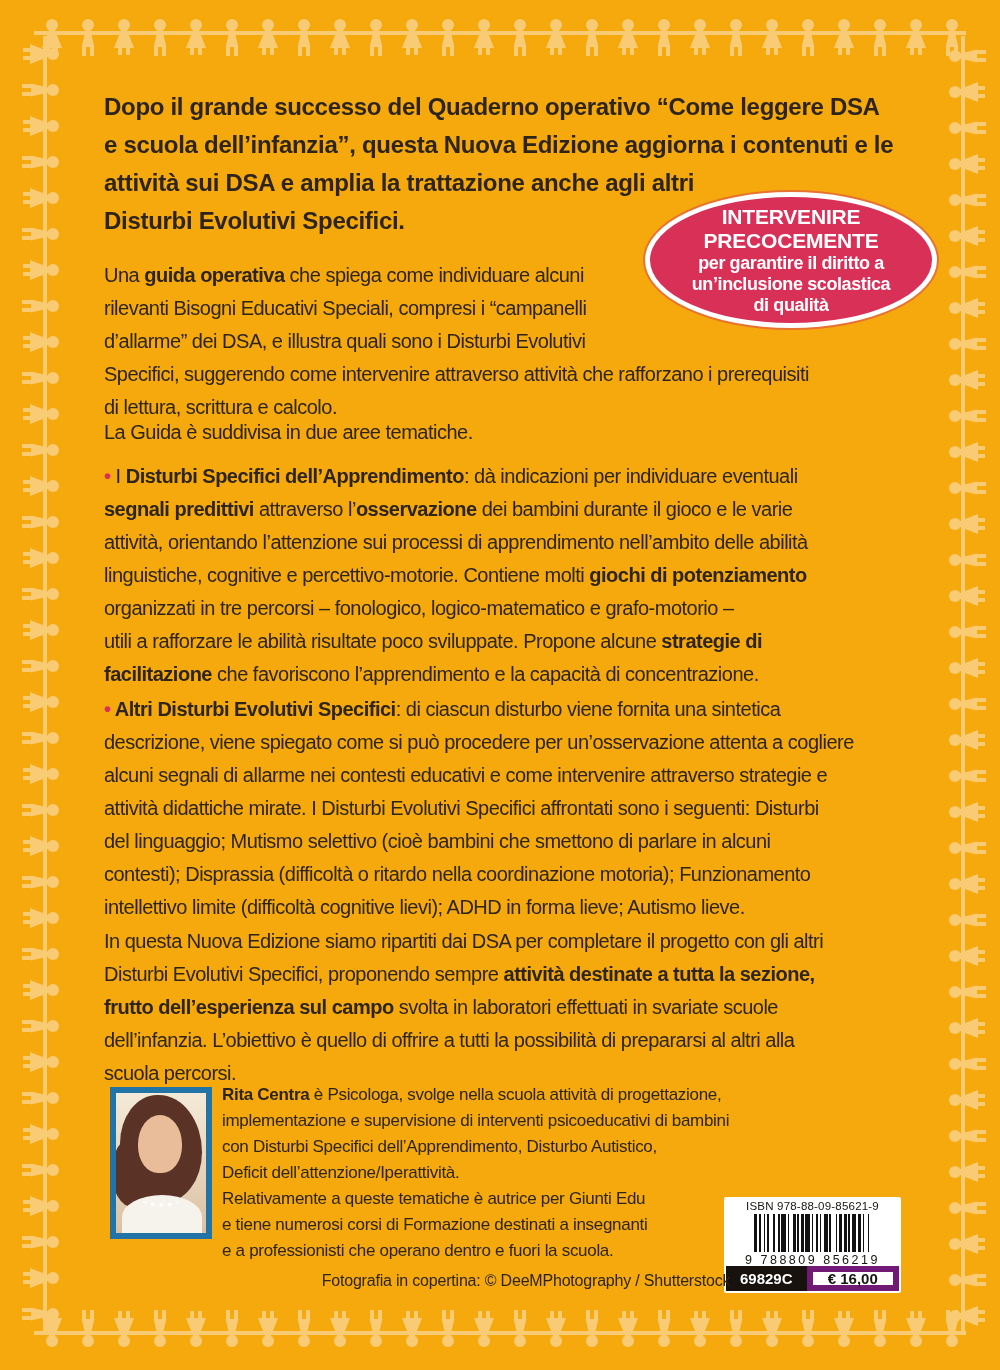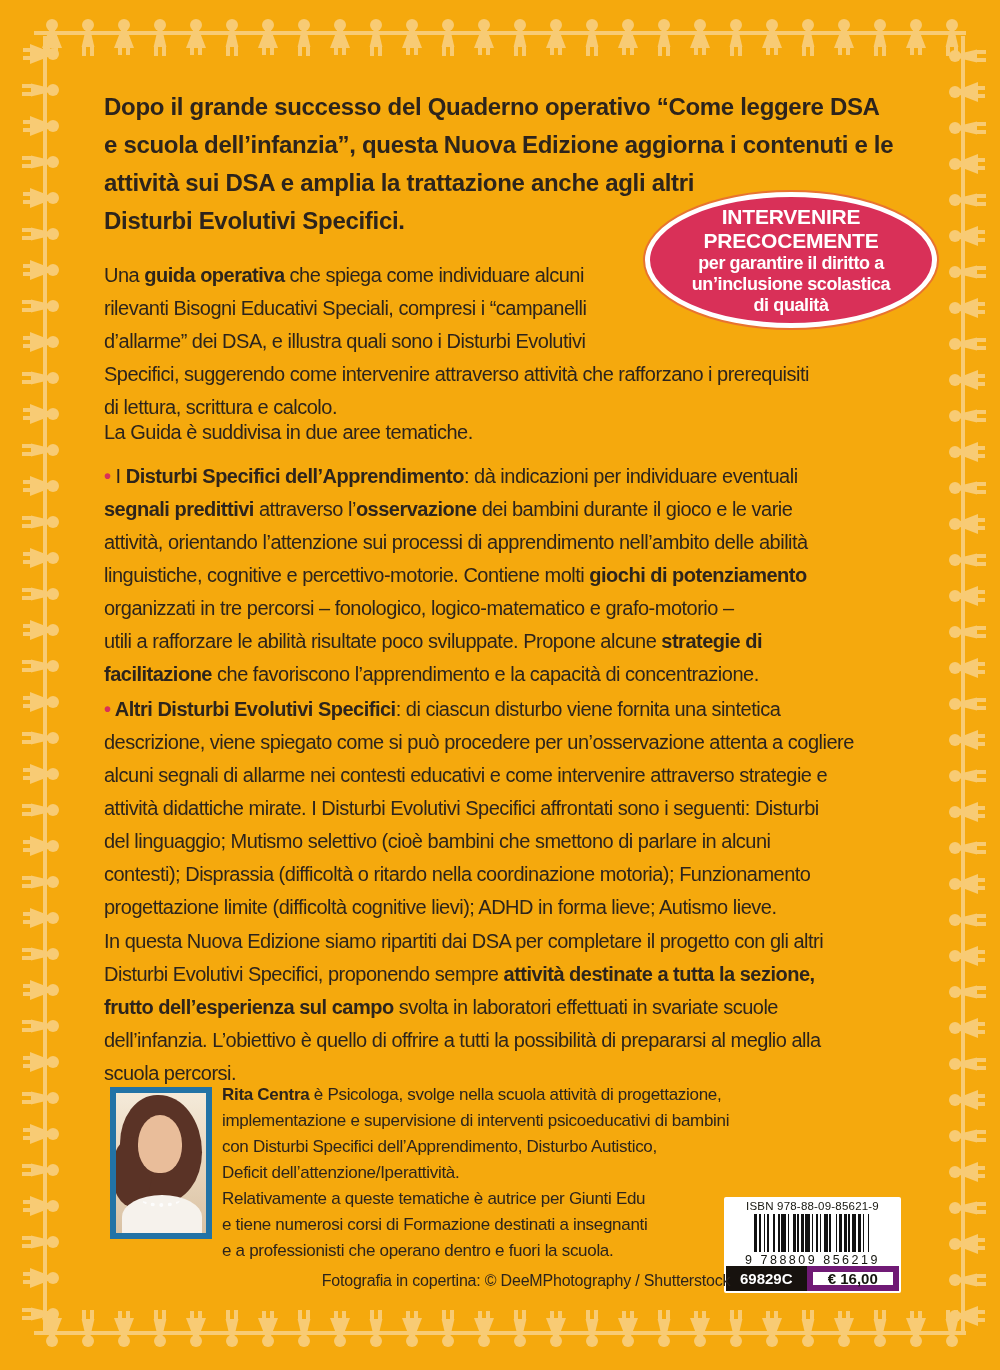--- a/index.html
+++ b/index.html
@@ -865,27 +865,27 @@
       <div class="tl"><span>utili a rafforzare le abilità risultate poco sviluppate. Propone alcune </span><b>strategie di</b></div>
       <div class="tl"><b>facilitazione</b><span> che favoriscono l’apprendimento e la capacità di concentrazione.</span></div>
     </div>
   <div class="block bodytext bullet2">
       <div class="tl"><span class="red">• </span><b>Altri Disturbi Evolutivi Specifici</b><span>: di ciascun disturbo viene fornita una sintetica</span></div>
       <div class="tl"><span>descrizione, viene spiegato come si può procedere per un’osservazione attenta a cogliere</span></div>
       <div class="tl"><span>alcuni segnali di allarme nei contesti educativi e come intervenire attraverso strategie e</span></div>
       <div class="tl"><span>attività didattiche mirate. I Disturbi Evolutivi Specifici affrontati sono i seguenti: Disturbi</span></div>
       <div class="tl"><span>del linguaggio;  Mutismo selettivo (cioè bambini che smettono di parlare in alcuni</span></div>
       <div class="tl"><span>contesti); Disprassia (difficoltà o ritardo nella coordinazione motoria); Funzionamento</span></div>
-      <div class="tl"><span>progettazione limite (difficoltà cognitive lievi); ADHD in forma lieve; Autismo lieve.</span></div>
+      <div class="tl"><span>intellettivo limite (difficoltà cognitive lievi); ADHD in forma lieve; Autismo lieve.</span></div>
     </div>
   <div class="block bodytext para3">
       <div class="tl"><span>In questa Nuova Edizione siamo ripartiti dai DSA per completare il progetto con gli altri</span></div>
       <div class="tl"><span>Disturbi Evolutivi Specifici, proponendo sempre </span><b>attività destinate a tutta la sezione,</b></div>
       <div class="tl"><b>frutto dell’esperienza sul campo</b><span> svolta in laboratori effettuati in svariate scuole</span></div>
-      <div class="tl"><span>dell’infanzia. L’obiettivo è quello di offrire a tutti la possibilità di prepararsi al meglio alla</span></div>
+      <div class="tl"><span>dell’infanzia. L’obiettivo è quello di offrire a tutti la possibilità di prepararsi al altri alla</span></div>
       <div class="tl"><span>scuola percorsi.</span></div>
     </div>
 
   <div class="author-photo">
     <span class="hair"></span>
     <span class="face"></span>
     <span class="shoulders"></span>
     <span class="necklace"></span>
   </div>
   <div class="bio">

